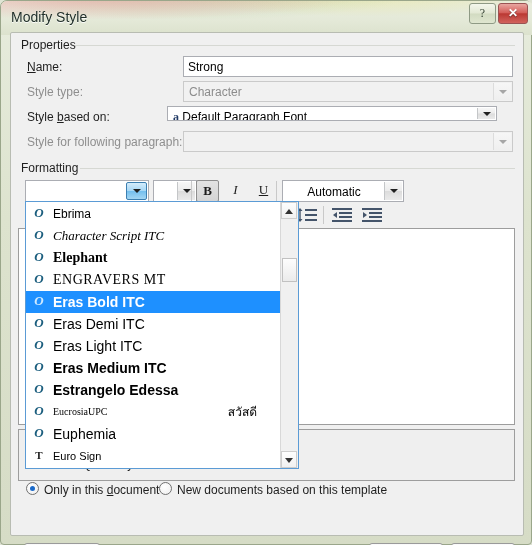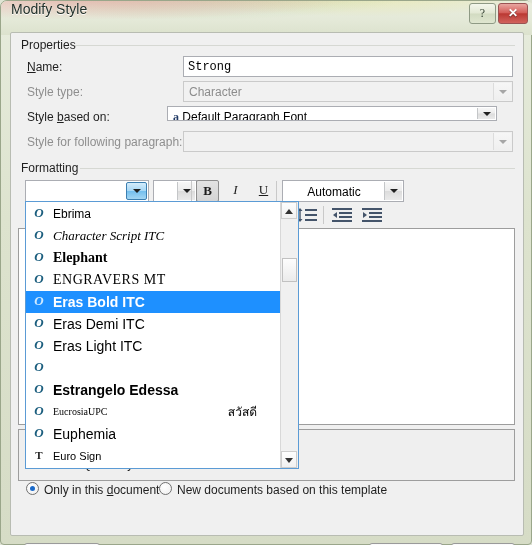--- a/index.html
+++ b/index.html
@@ -28,21 +28,21 @@
     background:
       radial-gradient(ellipse at 18% -10%, rgba(236,150,150,.55) 0%, rgba(236,150,150,0) 42%),
       radial-gradient(ellipse at 36% -20%, rgba(180,200,150,.5) 0%, rgba(180,200,150,0) 45%),
       radial-gradient(ellipse at 68% -25%, rgba(230,225,120,.45) 0%, rgba(230,225,120,0) 40%),
       linear-gradient(180deg,#e9eddf 0%, #e4e9d8 55%, #dce2cd 100%);
   }
   .titlebar {
     position: absolute; left: 0; top: 0; width: 532px; height: 34px;
   }
   .title-text {
-    position: absolute; left: 10px; top: 0;
+    position: absolute; left: 10px; top: 8px;
     font-size: 14px; color: #22302a;
     text-shadow: 0 1px 0 rgba(255,255,255,.85);
     white-space: nowrap;
   }
   .winbtn {
     position: absolute; top: 2px; height: 21px;
     border: 1px solid #8f9a85;
     border-radius: 3px;
     box-sizing: border-box;
     font-size: 12px; color: #2c3a2c;
@@ -88,21 +88,21 @@
   .lbl.dim { color: #8e8e8e; }
   .lbl u { text-decoration: underline; }
 
   
   .tbox {
     position: absolute; box-sizing: border-box;
     background: #fff; border: 1px solid #abadb3;
     font-size: 12px; color: #000;
     padding: 2px 4px;
     line-height: 16px;
-    white-space: nowrap; overflow: hidden; font-family: Liberation Mono, monospace;
+    white-space: nowrap; overflow: hidden;
   }
 
   .combo {
     position: absolute; box-sizing: border-box;
     background: #fff; border: 1px solid #abadb3;
     font-size: 12px; color: #000;
     line-height: 18px;
     white-space: nowrap; overflow: hidden;
   }
   .combo.disabled { background: #f1f1f1; color: #8c8c8c; border-color: #cacaca; }
@@ -458,20 +458,21 @@
           <div class="fl-item">
             <span class="fl-icon">O</span>
             <span class="fl-name" style="font-family:&quot;Liberation Sans&quot;,sans-serif; font-size:14px;">Eras Demi ITC</span>
           </div>
           <div class="fl-item">
             <span class="fl-icon">O</span>
             <span class="fl-name" style="font-family:&quot;Liberation Sans&quot;,sans-serif; font-size:14px;">Eras Light ITC</span>
           </div>
           <div class="fl-item">
             <span class="fl-icon">O</span>
+            <span class="fl-name" style="font-family:&quot;Liberation Sans&quot;,sans-serif; font-weight:bold; font-size:14px;">Eras Medium ITC</span>
           </div>
           <div class="fl-item">
             <span class="fl-icon">O</span>
             <span class="fl-name" style="font-family:&quot;Liberation Sans&quot;,sans-serif; font-weight:bold; font-size:14px;">Estrangelo Edessa</span>
           </div>
           <div class="fl-item">
             <span class="fl-icon">O</span>
             <span class="fl-name" style="font-family:&quot;Liberation Serif&quot;,serif; font-size:10px;">EucrosiaUPC</span>
             <span class="fl-thai">สวัสดี</span>
           </div>

